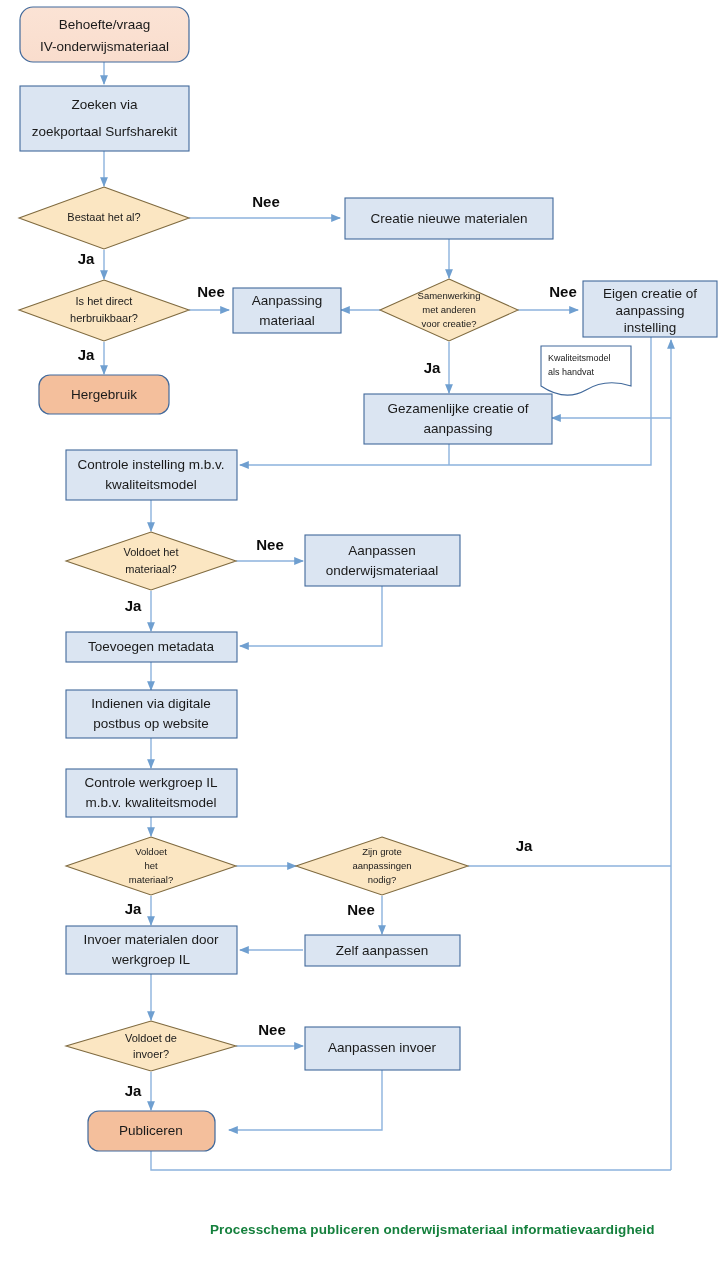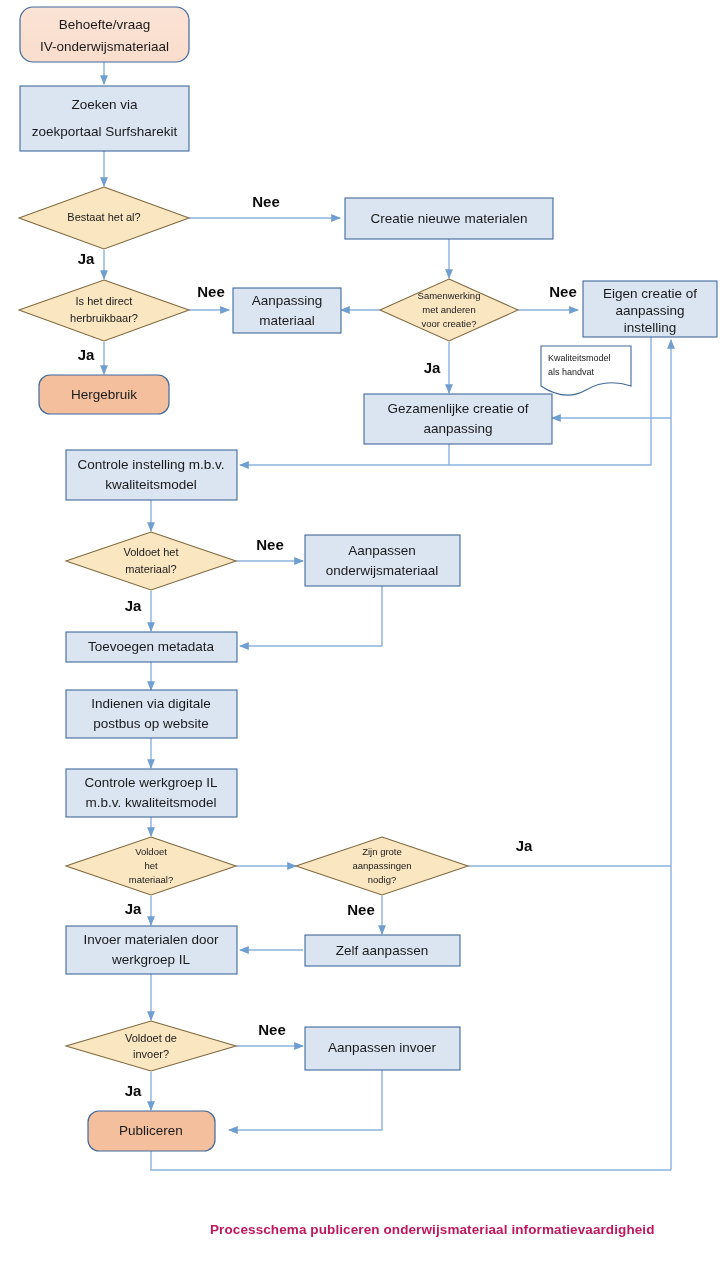--- a/index.html
+++ b/index.html
@@ -32,21 +32,21 @@
     text-anchor:middle;
     dominant-baseline:middle;
   }
   .caption{
     position:absolute;
     left:210px;
     top:1222px;
     font-family:"Liberation Sans", sans-serif;
     font-size:13.5px;
     font-weight:bold;
-    color:#be185d;
+    color:#15803d;
     letter-spacing:0.1px;
     white-space:nowrap;
   }
   .shape-proc{fill:#dbe5f2;stroke:#41699b;stroke-width:1.1;}
   .shape-dec{fill:#fbe6c2;stroke:#7f6a3f;stroke-width:1.1;}
   .shape-term{stroke:#41699b;stroke-width:1.2;}
   .shape-note{fill:#ffffff;stroke:#41699b;stroke-width:1.1;}
   .conn{stroke:#8cb2dd;stroke-width:1.4;fill:none;}
   .conn-head{fill:#6f9fd0;}
 </style>

